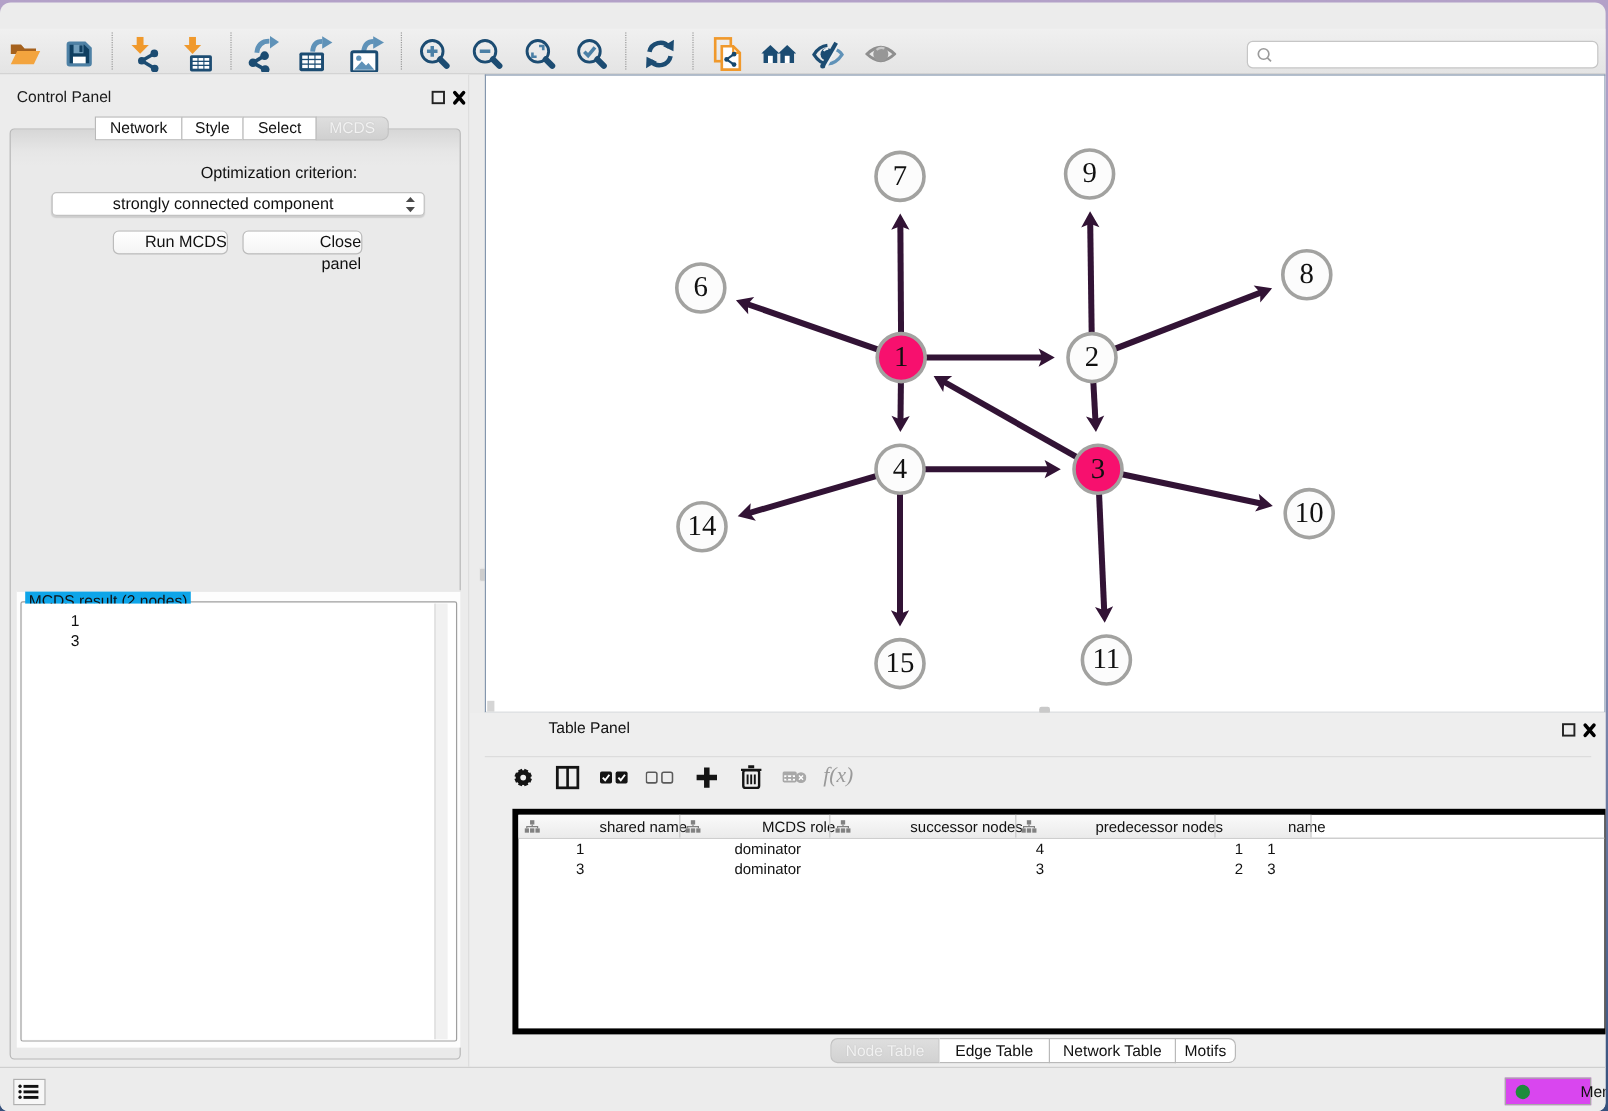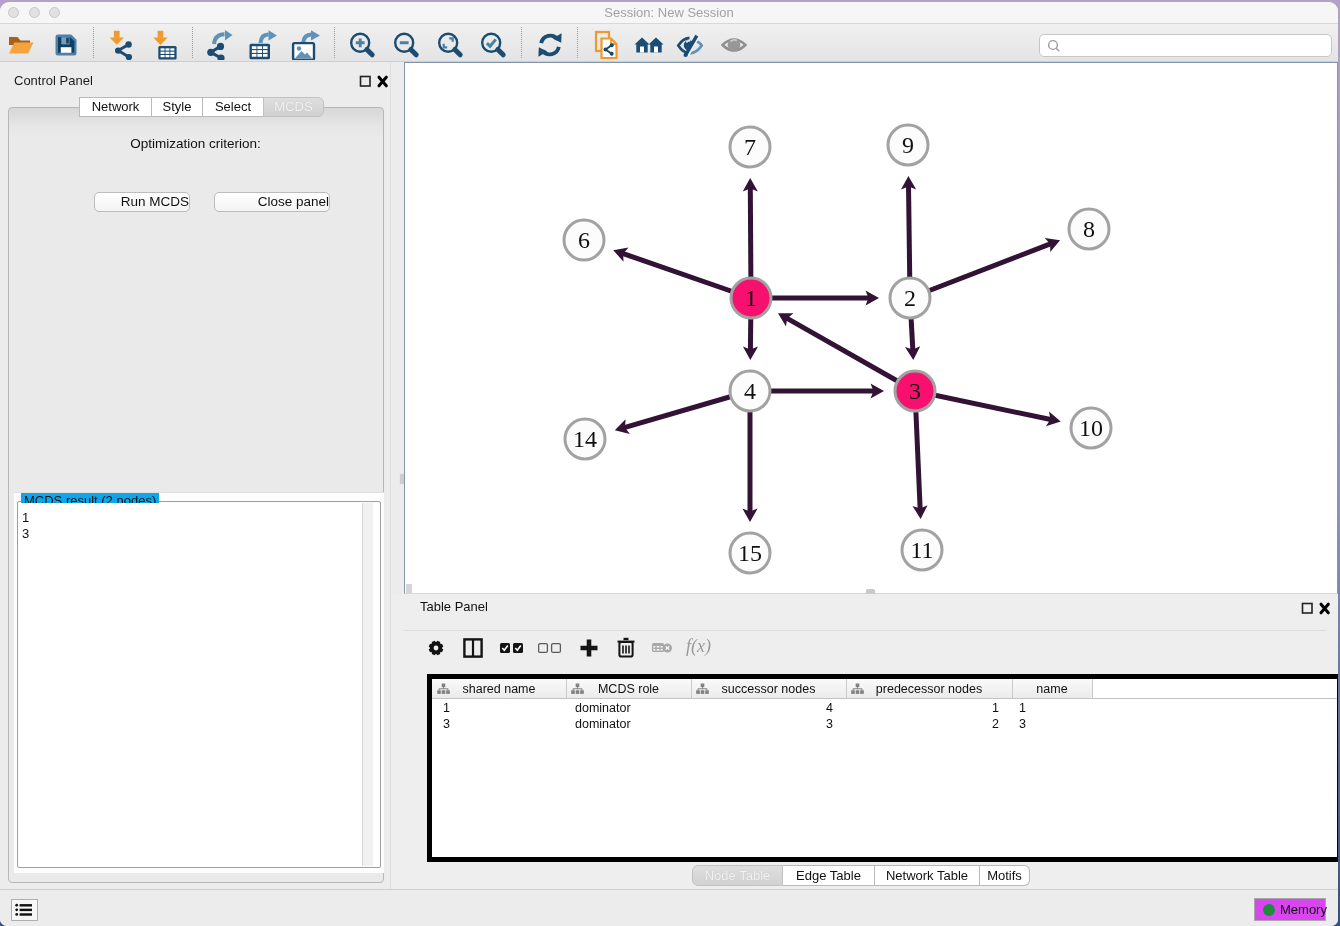--- a/index.html
+++ b/index.html
@@ -30,31 +30,25 @@
        border:1px solid #bcbcbc;border-radius:5px;font-size:13.5px;color:#111;
        text-align:right;}
   #netwin{position:absolute;left:404px;top:60px;width:934px;height:532px;
        box-sizing:border-box;border:1px solid #8496ad;border-bottom:1px solid #d4d7da;background:#fff;}
   #nettitle{position:absolute;left:0;top:0;width:100%;height:26px;
        background:linear-gradient(#f5f5f5,#dcdcdc);border-bottom:1px solid #b3b3b3;}
   .mtl{position:absolute;top:8px;width:11px;height:11px;border-radius:50%;box-sizing:border-box;}
   #tpanel{position:absolute;left:392px;top:592px;width:946px;height:295px;background:#eeeeee;}
   #status{position:absolute;left:0;top:887px;width:1338px;height:37px;
        background:#ececec;border-top:1px solid #cfcfcf;}
-  .cell{position:absolute;font-size:12.5px;color:#111;line-height:16px;white-space:nowrap;}
+  .cell{position:absolute;font-size:12.5px;color:#111;line-height:16px;white-space:nowrap;padding-left:37px;}
 </style>
 </head>
 <body>
 <div id="app">
-  <div id="titlebar">
-    <div class="tl" style="left:8px;"></div>
-    <div class="tl" style="left:28.5px;"></div>
-    <div class="tl" style="left:48.5px;"></div>
-    <div id="wtitle">Session: New Session</div>
-  </div>
 
   <div id="toolbar">
     <div class="sep" style="left:93px;"></div>
     <div class="sep" style="left:192px;"></div>
     <div class="sep" style="left:334px;"></div>
     <div class="sep" style="left:521px;"></div>
     <div class="sep" style="left:577px;"></div>
     <svg class="ticon" style="left:6px;top:7px" width="30" height="28" viewBox="0 0 30 28">
         <path d="M3 6 h8.5 l3 3.5 H24 v4.5 H3 Z" fill="#a5611d"></path>
         <path d="M3 22.5 L8.3 11.5 H27.5 L22.2 22.5 Z" fill="#f3a43e"></path>
@@ -192,22 +186,29 @@
       <rect x="1.5" y="1.5" width="9.5" height="9.5" fill="none" stroke="#222" stroke-width="1.6"></rect>
       <path d="M20 2.2 L27.3 10.8 M27.3 2.2 L20 10.8" stroke="#000" stroke-width="3" stroke-linecap="round"></path>
     </svg>
     <div id="tabpane"></div>
     <div class="tab" style="left:79px;width:73px;">Network</div>
     <div class="tab" style="left:151px;width:52px;">Style</div>
     <div class="tab" style="left:202px;width:62px;">Select</div>
     <div class="tab" style="left:263px;width:61px;background:linear-gradient(#dedede,#d0d0d0);border-color:#c2c2c2;border-radius:0 6px 6px 0;color:#f2f2f2;text-shadow:0 0 1px #bbb;">MCDS</div>
 
     <div class="cell" style="left:0;top:74px;width:391px;text-align:center;font-size:13.5px;">Optimization criterion:</div>
+    <div class="abs" style="left:43px;top:98px;width:311px;height:20px;background:#fff;border:1px solid #c2c2c2;border-radius:4px;box-sizing:border-box;box-shadow:0 1px 1px rgba(0,0,0,0.12);">
+      <div class="cell" style="left:13px;top:1px;font-size:13.5px;">strongly connected component</div>
+      <svg width="10" height="15" viewBox="0 0 10 15" style="position:absolute;right:6px;top:2px;">
+        <path d="M1.2 5.4 L5 1.2 L8.8 5.4 Z" fill="#4a4a4a"></path>
+        <path d="M1.2 9.6 L5 13.8 L8.8 9.6 Z" fill="#4a4a4a"></path>
+      </svg>
+    </div>
     <div class="btn" style="left:94px;top:130px;width:96px;height:20px;line-height:18px;">Run MCDS</div>
-    <div class="btn" style="left:214px;top:130px;width:116px;height:20px;line-height:18px;padding-left:32px;">Close panel</div>
+    <div class="btn" style="left:202px;top:130px;width:100px;height:20px;line-height:18px;padding-left:32px;">Close panel</div>
 
     <div class="abs" style="left:14px;top:430px;width:370px;height:380px;background:#fdfdfd;border-top:1px solid #e0e0e0;"></div>
     <div class="abs" style="left:17px;top:439px;width:364px;height:367px;border:1px solid #9f9f9f;border-radius:2px;box-sizing:border-box;"></div>
     <div class="cell" style="left:21px;top:431px;background:#0ea5e9;padding:0 3px;font-size:13px;">MCDS result (2 nodes)</div>
     <div class="abs" style="left:19px;top:441px;width:360px;height:363px;background:#fff;">
       <div class="cell" style="left:3px;top:7px;font-size:13px;">1</div>
       <div class="cell" style="left:3px;top:23px;font-size:13px;">3</div>
       <div class="abs" style="right:6px;top:0;width:10px;height:100%;background:#f1f1f1;border-left:1px solid #d8d8d8;"></div>
     </div>
   </div>

